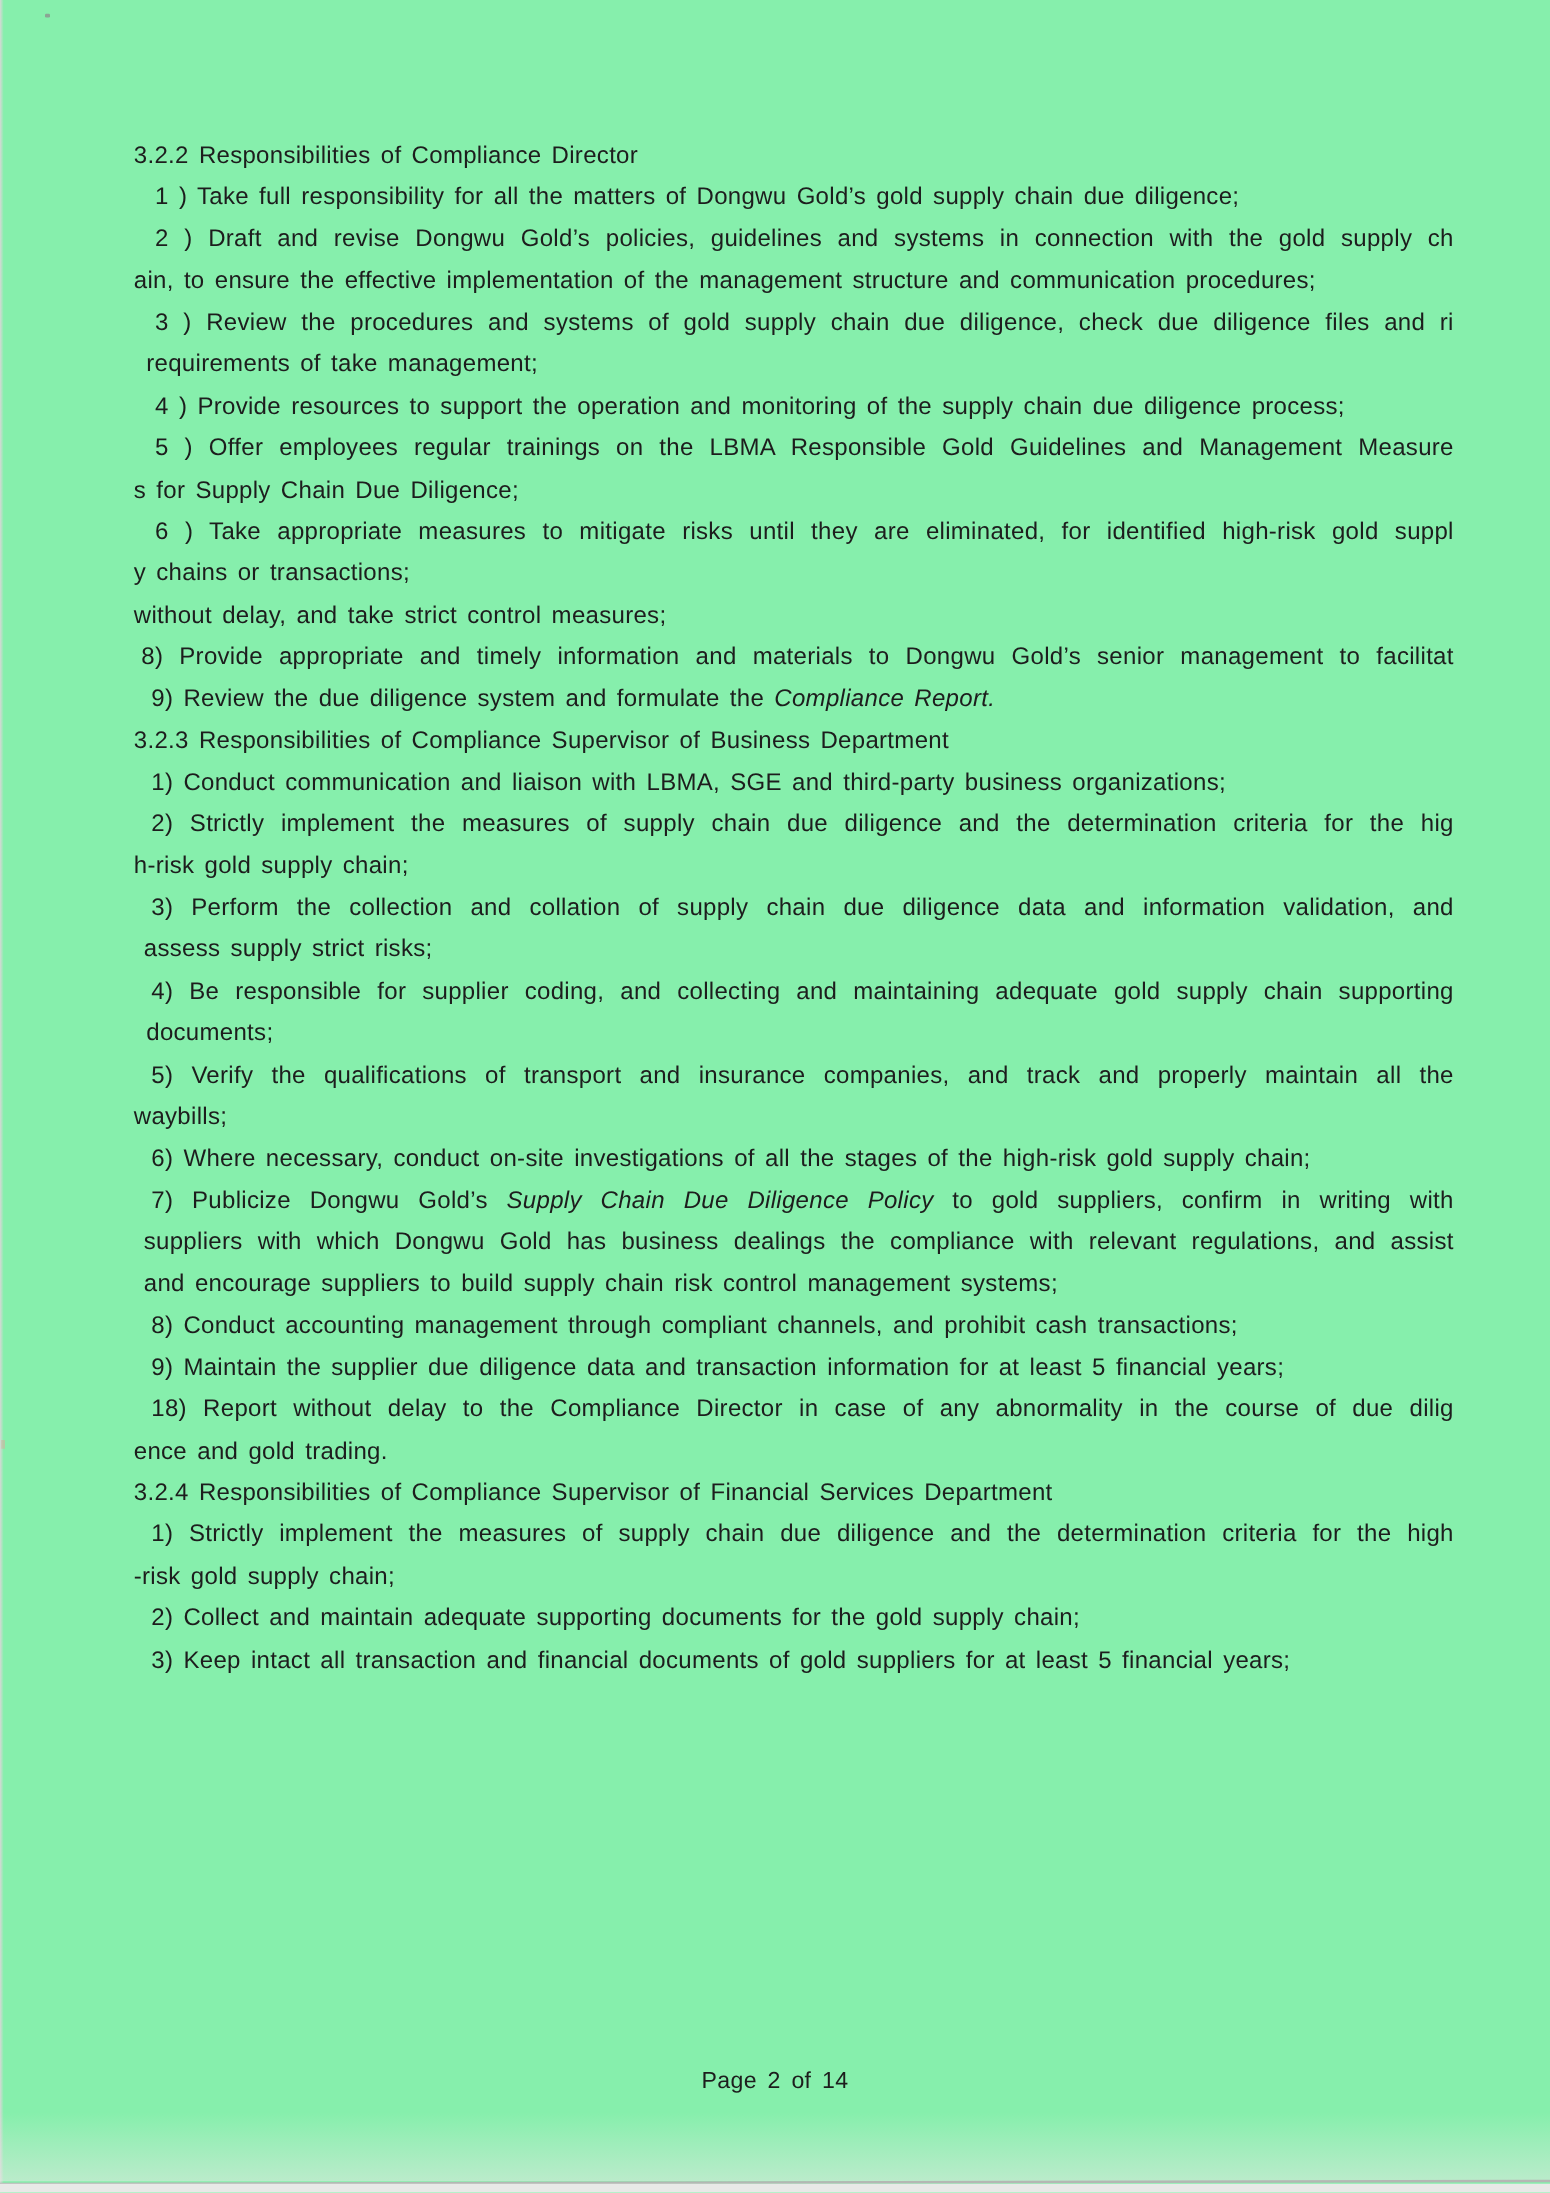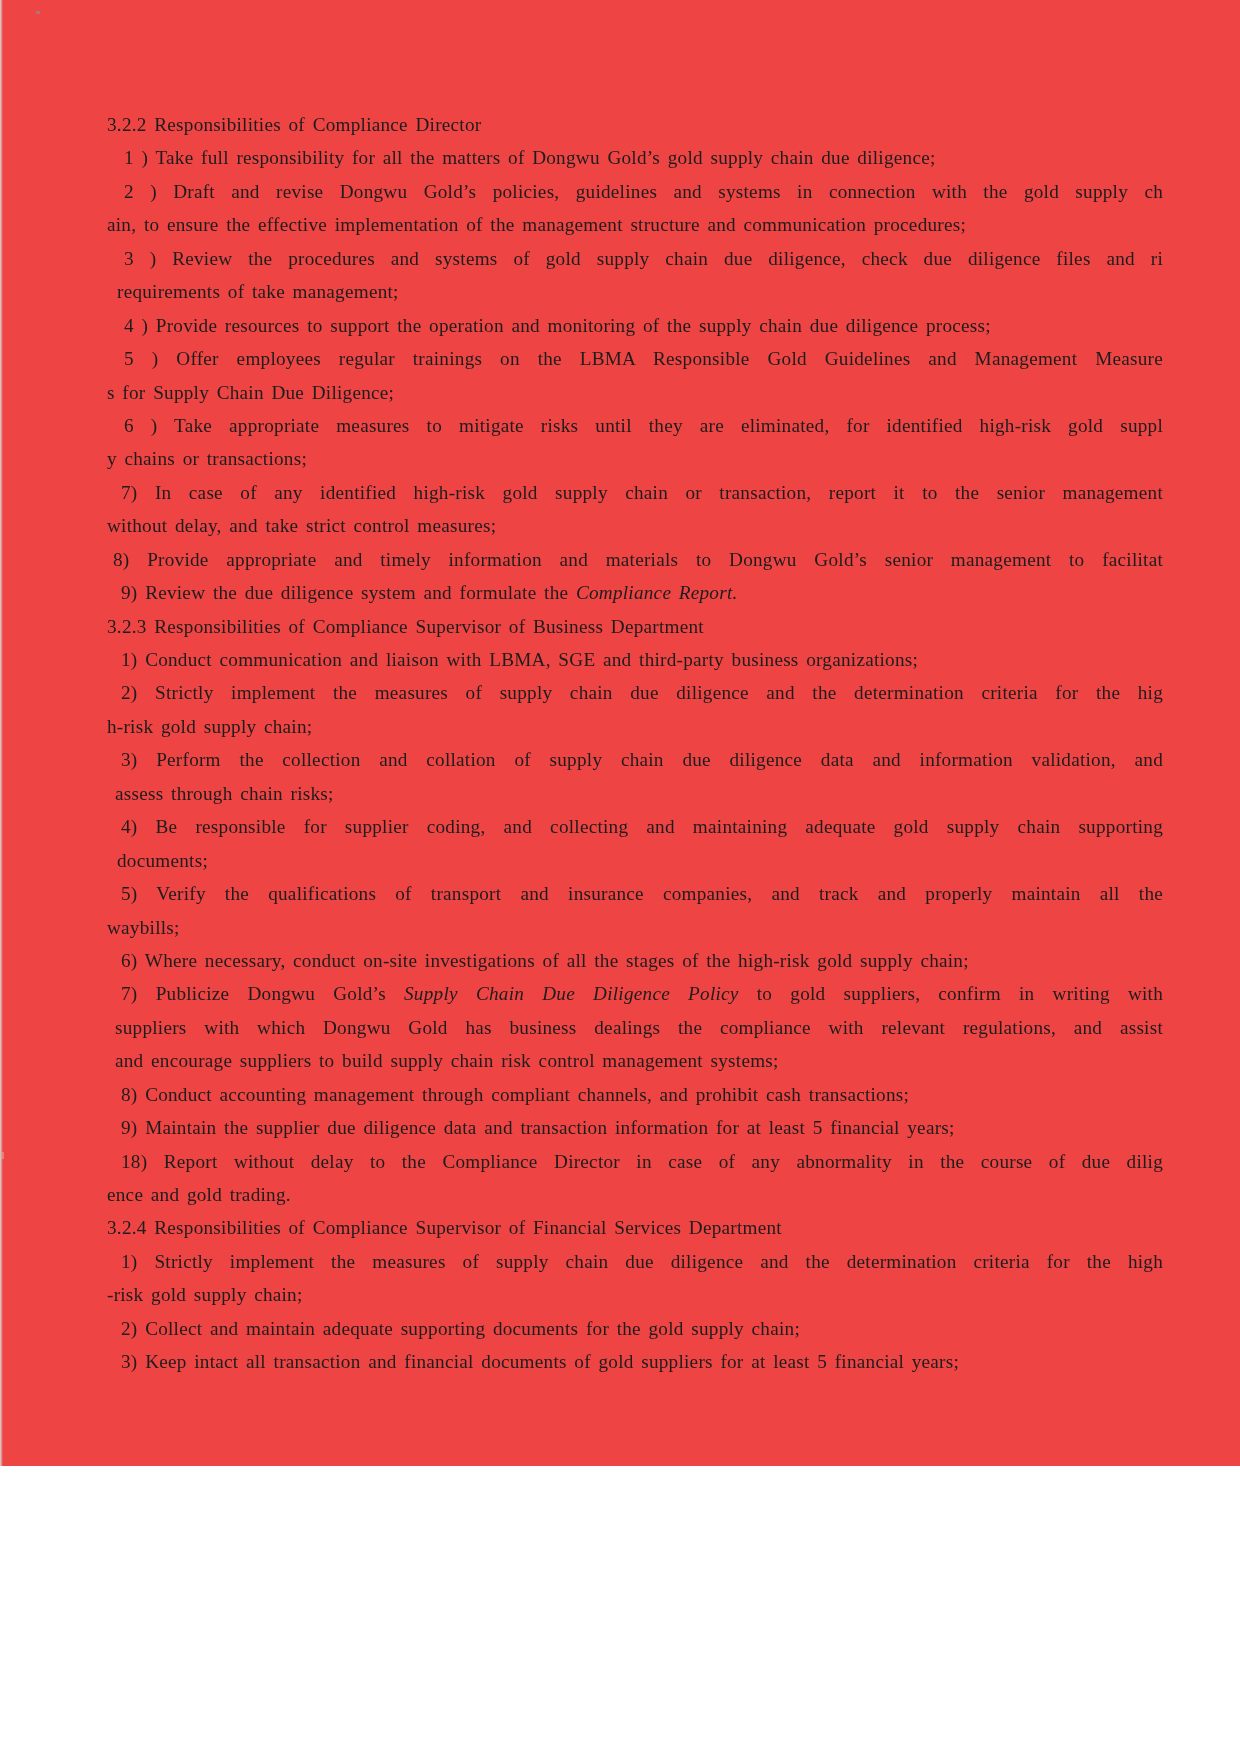--- a/index.html
+++ b/index.html
@@ -1,24 +1,24 @@
 <!DOCTYPE html>
 <html><head>
 <meta charset="utf-8">
 <style>
   html,body { margin:0; padding:0; }
   body { background:#ffffff; }
 
   .page {
     position:relative;
     width:1240px;
-    height:1466px;
-    background:#ef4444;
+    height:1754px;
+    background:#86efac;
     overflow:hidden;
-    font-family:Liberation Serif, serif;
+    font-family:Liberation Sans, sans-serif;
     color:#1d1d1d;
   }
 
   
   .scan-left {
     position:absolute; left:0; top:0; width:3px; height:1754px;
     background:linear-gradient(to right,#d6d8d6,rgba(214,216,214,0));
   }
   .scan-dot {
     position:absolute; left:36px; top:11px; width:4px; height:3px;
@@ -82,30 +82,29 @@
       <div class="line" style="padding-left: 17px;"><span>1 ) Take full responsibility for all the matters of Dongwu Gold’s gold supply chain due diligence;</span></div>
       <div class="line just" style="padding-left: 17px;"><span>2 ) Draft and revise Dongwu Gold’s policies, guidelines and systems in connection with the gold supply ch</span></div>
       <div class="line" style="padding-left: 0px;"><span>ain, to ensure the effective implementation of the management structure and communication procedures;</span></div>
       <div class="line just" style="padding-left: 17px;"><span>3 ) Review the procedures and systems of gold supply chain due diligence, check due diligence files and ri</span></div>
       <div class="line" style="padding-left: 10px;"><span>requirements of take management;</span></div>
       <div class="line" style="padding-left: 17px;"><span>4 ) Provide resources to support the operation and monitoring of the supply chain due diligence process;</span></div>
       <div class="line just" style="padding-left: 17px;"><span>5 ) Offer employees regular trainings on the LBMA Responsible Gold Guidelines and Management Measure</span></div>
       <div class="line" style="padding-left: 0px;"><span>s for Supply Chain Due Diligence;</span></div>
       <div class="line just" style="padding-left: 17px;"><span>6 ) Take appropriate measures to mitigate risks until they are eliminated, for identified high-risk gold suppl</span></div>
       <div class="line" style="padding-left: 0px;"><span>y chains or transactions;</span></div>
-      <div class="line just" style="padding-left: 14px;"><span>7) In case of any identified high-risk gold supply chain or transaction, report it to the senior management</span></div>
       <div class="line" style="padding-left: 0px;"><span>without delay, and take strict control measures;</span></div>
       <div class="line just" style="padding-left: 6px;"><span>8) Provide appropriate and timely information and materials to Dongwu Gold’s senior management to facilitat</span></div>
       <div class="line" style="padding-left: 14px;"><span>9) Review the due diligence system and formulate the </span><em>Compliance Report.</em></div>
       <div class="line" style="padding-left: 0px;"><span>3.2.3 Responsibilities of Compliance Supervisor of Business Department</span></div>
       <div class="line" style="padding-left: 14px;"><span>1) Conduct communication and liaison with LBMA, SGE and third-party business organizations;</span></div>
       <div class="line just" style="padding-left: 14px;"><span>2) Strictly implement the measures of supply chain due diligence and the determination criteria for the hig</span></div>
       <div class="line" style="padding-left: 0px;"><span>h-risk gold supply chain;</span></div>
       <div class="line just" style="padding-left: 14px;"><span>3) Perform the collection and collation of supply chain due diligence data and information validation, and</span></div>
-      <div class="line" style="padding-left: 8px;"><span>assess through chain risks;</span></div>
+      <div class="line" style="padding-left: 8px;"><span>assess supply strict risks;</span></div>
       <div class="line just" style="padding-left: 14px;"><span>4) Be responsible for supplier coding, and collecting and maintaining adequate gold supply chain supporting</span></div>
       <div class="line" style="padding-left: 10px;"><span>documents;</span></div>
       <div class="line just" style="padding-left: 14px;"><span>5) Verify the qualifications of transport and insurance companies, and track and properly maintain all the</span></div>
       <div class="line" style="padding-left: 0px;"><span>waybills;</span></div>
       <div class="line" style="padding-left: 14px;"><span>6) Where necessary, conduct on-site investigations of all the stages of the high-risk gold supply chain;</span></div>
       <div class="line just" style="padding-left: 14px;"><span>7) Publicize Dongwu Gold’s </span><em>Supply Chain Due Diligence Policy</em><span> to gold suppliers, confirm in writing with</span></div>
       <div class="line just" style="padding-left: 8px;"><span>suppliers with which Dongwu Gold has business dealings the compliance with relevant regulations, and assist</span></div>
       <div class="line" style="padding-left: 8px;"><span>and encourage suppliers to build supply chain risk control management systems;</span></div>
       <div class="line" style="padding-left: 14px;"><span>8) Conduct accounting management through compliant channels, and prohibit cash transactions;</span></div>
       <div class="line" style="padding-left: 14px;"><span>9) Maintain the supplier due diligence data and transaction information for at least 5 financial years;</span></div>

